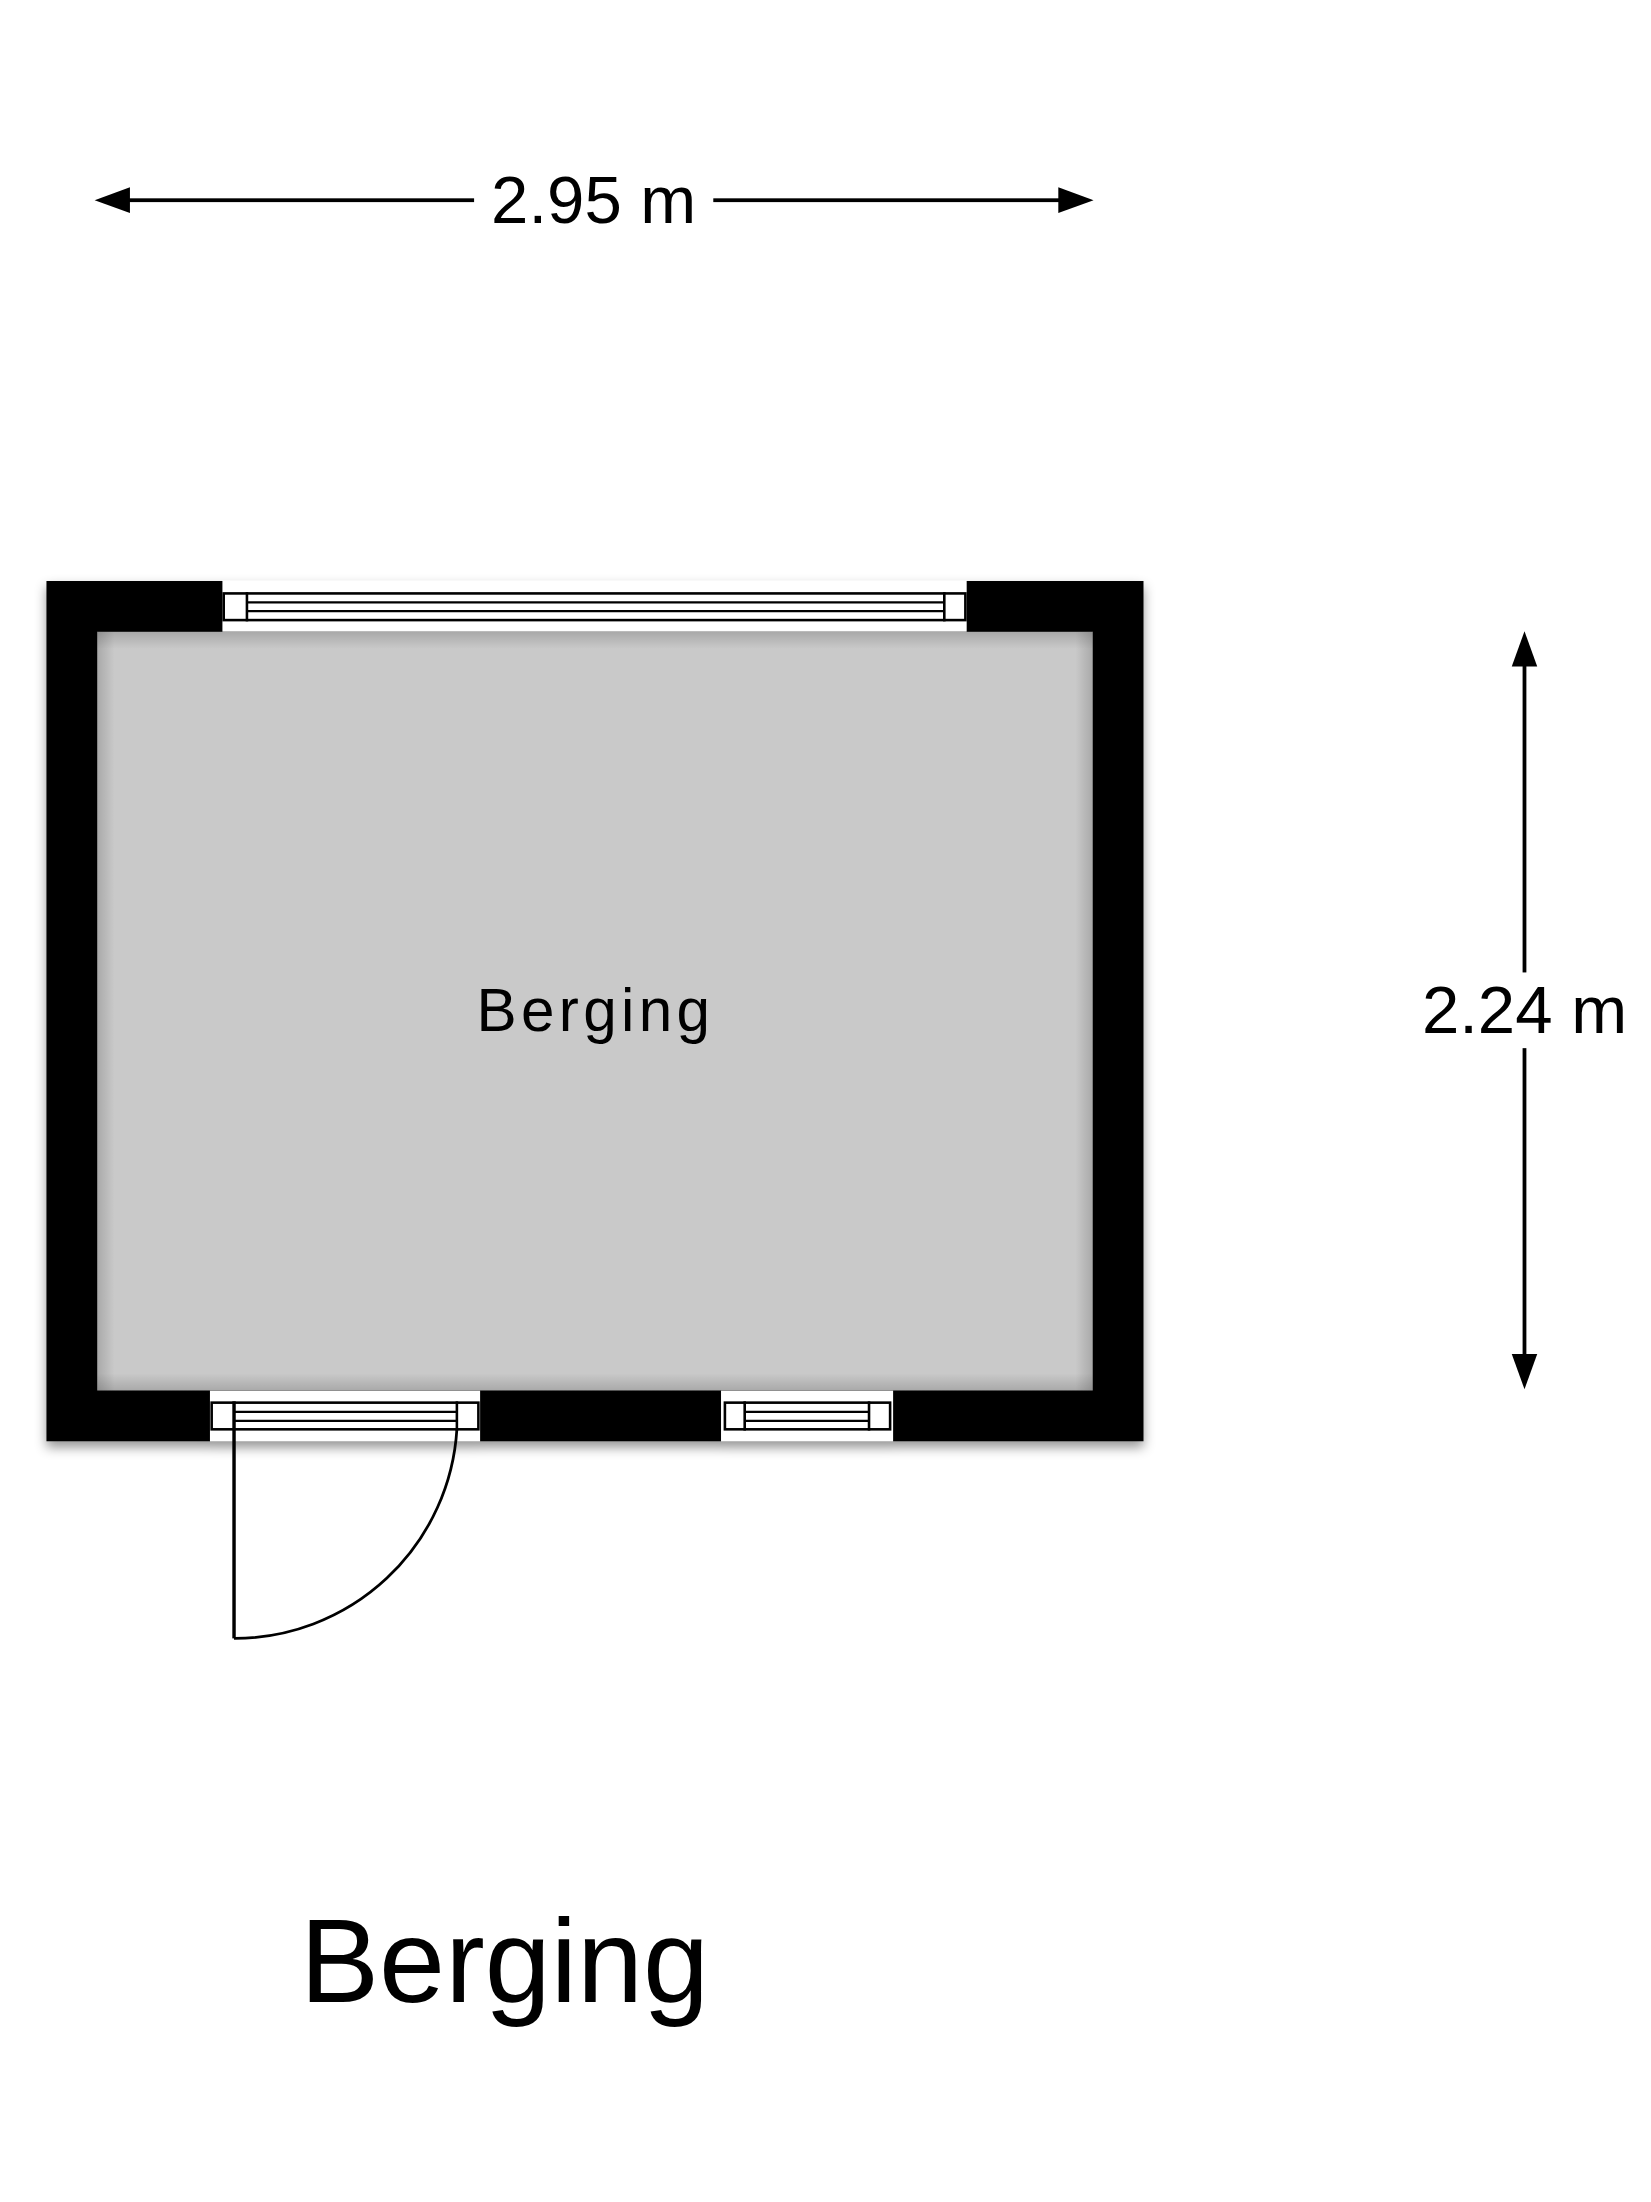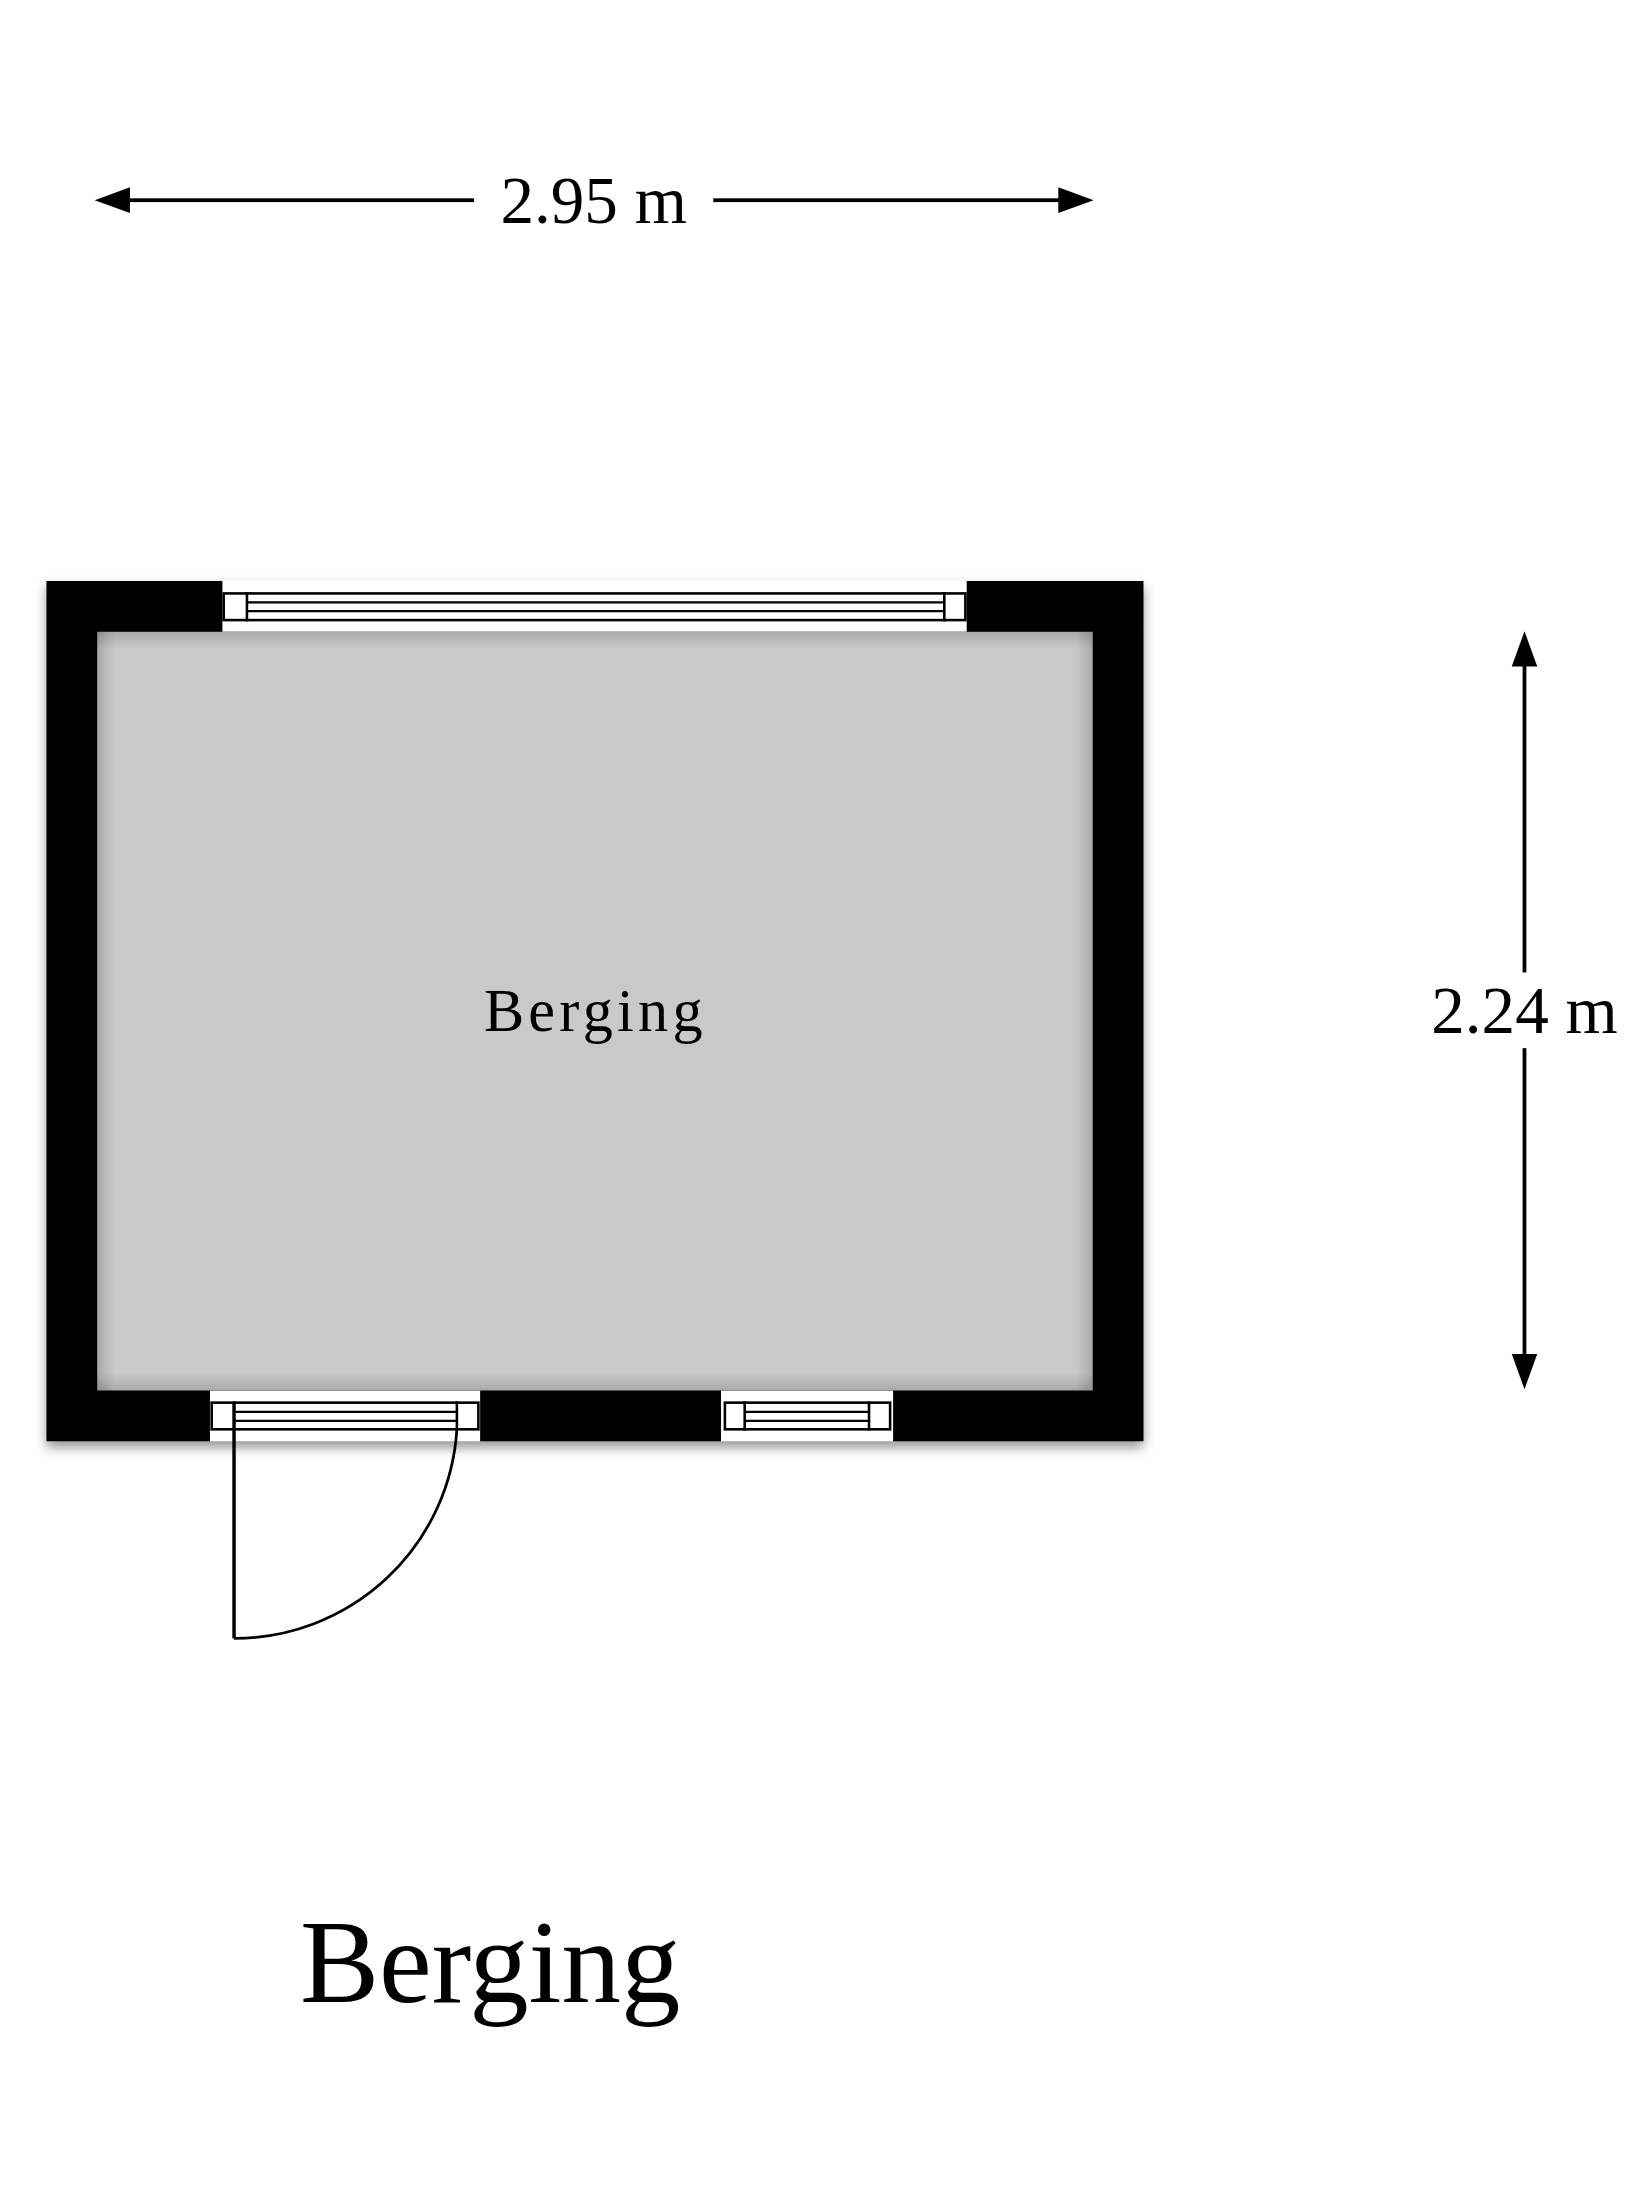--- a/index.html
+++ b/index.html
@@ -1,17 +1,17 @@
 <!DOCTYPE html>
 <html style="font-size:13.8px"><head>
 <meta charset="utf-8">
 <style>
   html,body{margin:0;padding:0;background:#ffffff;}
   .page{position:relative;width:1652px;height:2203px;background:#ffffff;overflow:hidden;
-        font-family:Liberation Serif, serif;text-align:center;}
+        font-family:Liberation Sans, sans-serif;text-align:center;}
   svg{position:absolute;left:0;top:0;}
 </style>
 </head>
 <body>
 <div class="page">
 <svg width="1652" height="2203" viewBox="0 0 1920 2560" xmlns="http://www.w3.org/2000/svg">
   <defs>
     <linearGradient id="shT" x1="0" y1="0" x2="0" y2="1">
       <stop offset="0" stop-color="#000000" stop-opacity="0.16"></stop>
       <stop offset="1" stop-color="#000000" stop-opacity="0"></stop>

